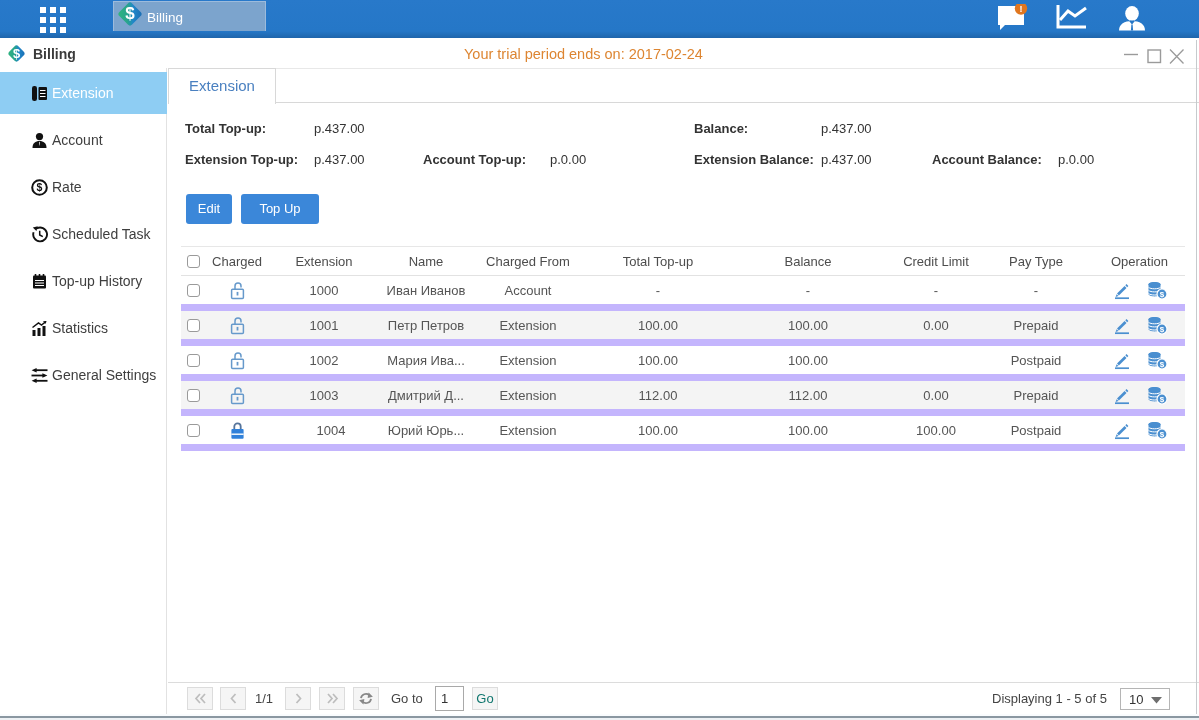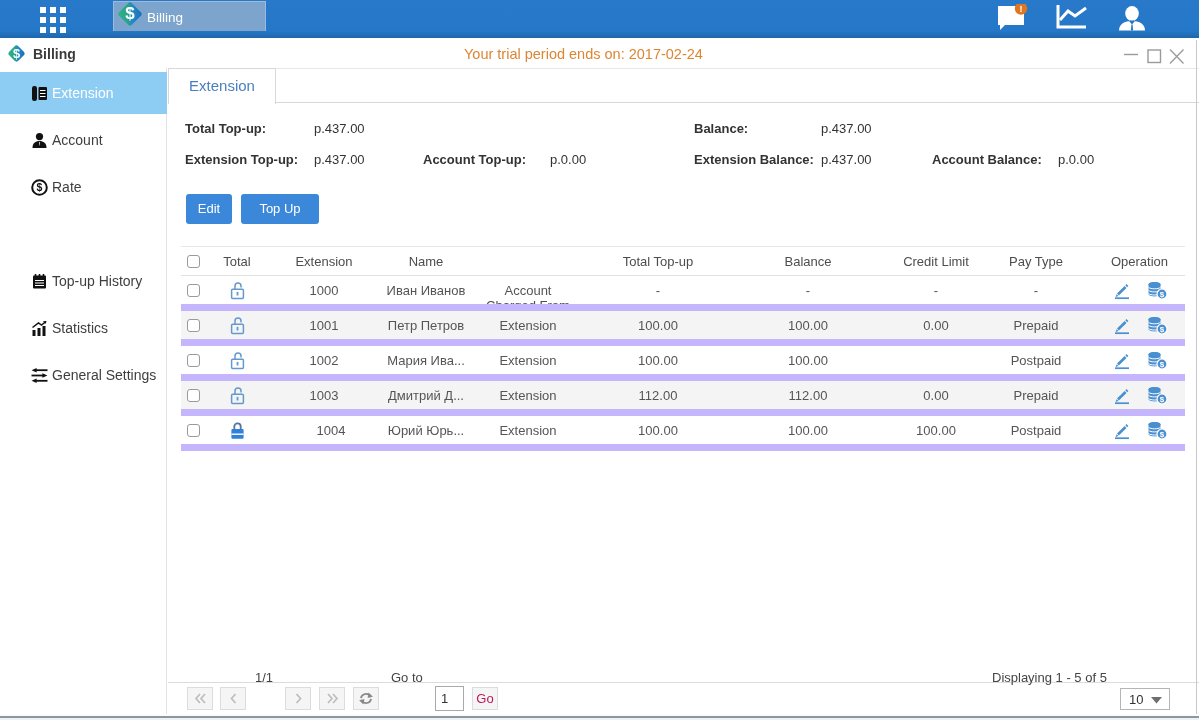--- a/index.html
+++ b/index.html
@@ -56,21 +56,21 @@
 .hcell { color:#4d4d4d; }
 .cb { width:13px; height:13px; border:1px solid #9a9a9a; border-radius:3px;
   background:#fff; }
 
 
 #pagebar { left:168px; top:682px; width:1031px; height:32px;
   border-top:1px solid #dcdcdc; background:#fff; }
 .pbtn { position:absolute; top:687px; width:26px; height:23px; background:#f5f5f5;
   border:1px solid #dcdcdc; color:#b3b3b3; font-size:14px; text-align:center;
   line-height:21px; }
-.ptext { position:absolute; font-size:13px; color:#444; top:670px; }
+.ptext { position:absolute; font-size:13px; color:#444; top:691px; }
 
 #bottomedge { left:0; top:714px; width:1199px; height:6px;
   background:linear-gradient(180deg,#fafcfe 0 2px, #8a97a1 2px 4px, #edf1f4 4px 6px); }
 </style>
 </head>
 <body>
 <div id="stage">
 
   <div class="abs" id="taskbar"></div>
   <div class="abs" id="appgrid">
@@ -135,20 +135,28 @@
       <path d="M8 9.5 l0.5 1 l0.5 -1 l-0.3 4 h-0.4 z" fill="#fff"></path>
     </svg>
     <div class="lb">Account</div>
   </div>
   <div class="sitem" style="top:166px">
     <svg class="ic" viewBox="0 0 17 17">
       <circle cx="8.5" cy="8.5" r="7.3" fill="none" stroke="#111" stroke-width="2"></circle>
       <text x="8.5" y="12.3" font-size="10.5" font-weight="bold" fill="#111" text-anchor="middle">$</text>
     </svg>
     <div class="lb">Rate</div>
+  </div>
+  <div class="sitem" style="top:213px">
+    <svg class="ic" viewBox="0 0 17 17">
+      <path d="M2.6 6.2 a6.9 6.9 0 1 0 3.2 -3.8" stroke="#111" stroke-width="1.9" fill="none"></path>
+      <path d="M6.8 0.2 l-5 1.2 l3.6 3.6 z" fill="#111"></path>
+      <path d="M8.7 4.8 v4.2 l3.1 1.7" stroke="#111" stroke-width="1.5" fill="none"></path>
+    </svg>
+    <div class="lb">Scheduled Task</div>
   </div>
   <div class="sitem" style="top:260px">
     <svg class="ic" viewBox="0 0 17 17">
       <rect x="2" y="2.5" width="13" height="13" rx="1" fill="#111"></rect>
       <path d="M4.5 1 v3 M8.5 1 v3 M12.5 1 v3" stroke="#111" stroke-width="1.6"></path>
       <path d="M4 7.5 h9 M4 10 h9 M4 12.5 h9" stroke="#fff" stroke-width="1.1"></path>
     </svg>
     <div class="lb">Top-up History</div>
   </div>
   <div class="sitem" style="top:307px">
@@ -190,24 +198,24 @@
   <div class="abs slab" style="left:932px;top:152px">Account Balance:</div>
   <div class="abs sval" style="left:1058px;top:152px">p.0.00</div>
 
   <div class="btn" style="left:186px;width:46px">Edit</div>
   <div class="btn" style="left:241px;width:78px">Top Up</div>
 
   <div class="abs" id="thead">
       <div class="cell" style="left: 0px; width: 25px;">
         <div class="cb"></div>
       </div>
-      <div class="cell hcell" style="left: 25px; width: 62px;">Total</div>
+      <div class="cell hcell" style="left: 25px; width: 62px;">Charged</div>
       <div class="cell hcell" style="left: 87px; width: 112px;">Extension</div>
       <div class="cell hcell" style="left: 199px; width: 92px;">Name</div>
-      <div class="cell hcell" style="left: 291px; width: 112px; margin-top: 44px;">Charged From</div>
+      <div class="cell hcell" style="left: 291px; width: 112px;">Charged From</div>
       <div class="cell hcell" style="left: 403px; width: 148px;">Total Top-up</div>
       <div class="cell hcell" style="left: 551px; width: 152px;">Balance</div>
       <div class="cell hcell" style="left: 703px; width: 104px;">Credit Limit</div>
       <div class="cell hcell" style="left: 807px; width: 96px;">Pay Type</div>
       <div class="cell hcell" style="left: 903px; width: 101px; padding-left: 10px;">Operation</div>
     </div>
   <div class="abs" id="tbody">
       <div class="trow abs" style="top: 276px;">
         <div class="cell" style="left: 0px; width: 25px;">
           <div class="cb"></div>
@@ -406,21 +414,21 @@
   <div class="pbtn abs" style="left:353px;color:#777;">
     <svg width="14" height="13" viewBox="0 0 14 13" style="margin-top:4px">
       <path d="M2 6.2 A5 5 0 0 1 10.2 3.1" stroke="#888" stroke-width="1.8" fill="none"></path>
       <path d="M9.6 0.6 L13.9 4.8 L8.6 5.9 Z" fill="#888"></path>
       <path d="M12 6.8 A5 5 0 0 1 3.8 9.9" stroke="#888" stroke-width="1.8" fill="none"></path>
       <path d="M4.4 12.4 L0.1 8.2 L5.4 7.1 Z" fill="#888"></path>
     </svg>
   </div>
   <div class="ptext abs" style="left:391px">Go to</div>
   <div class="abs" style="left:435px;top:686px;width:29px;height:25px;border:1px solid #a9a9a9;background:#fff;font-size:13px;color:#333;text-align:center;line-height:23px;padding-right:10px;">1</div>
-  <div class="pbtn abs" style="left:472px;color:#be185d;font-size:13px;">Go</div>
+  <div class="pbtn abs" style="left:472px;color:#0f766e;font-size:13px;">Go</div>
   <div class="ptext abs" style="left:992px">Displaying 1 - 5 of 5</div>
   <div class="abs" style="left:1120px;top:688px;width:50px;height:22px;border:1px solid #b5b5b5;background:#fff;">
     <span style="position:absolute;left:8px;top:3px;font-size:13px;color:#333;">10</span>
     <svg width="11" height="7" style="position:absolute;right:7px;top:8px">
         <path d="M0 0 h11 l-5.5 6.5 z" fill="#6e6e6e"></path>
       </svg>
   </div>
 
   <div class="abs" style="left:1196px;top:40px;width:1px;height:676px;background:#c6cacd;"></div>
   <div class="abs" id="bottomedge"></div>

